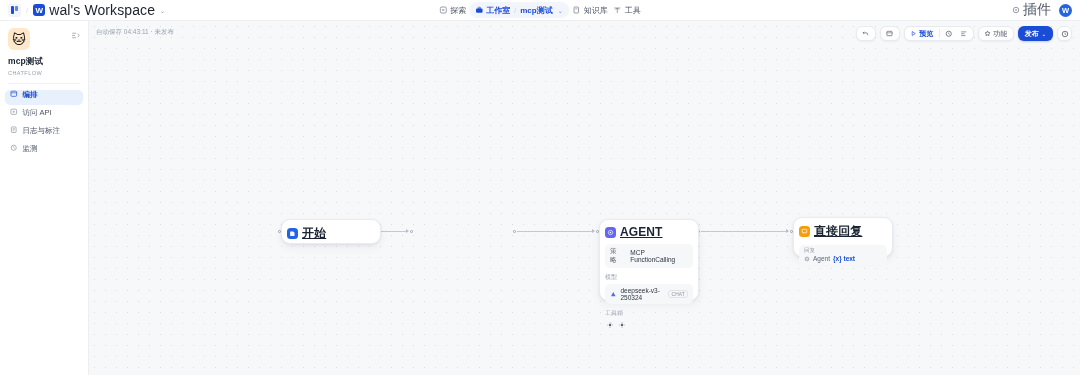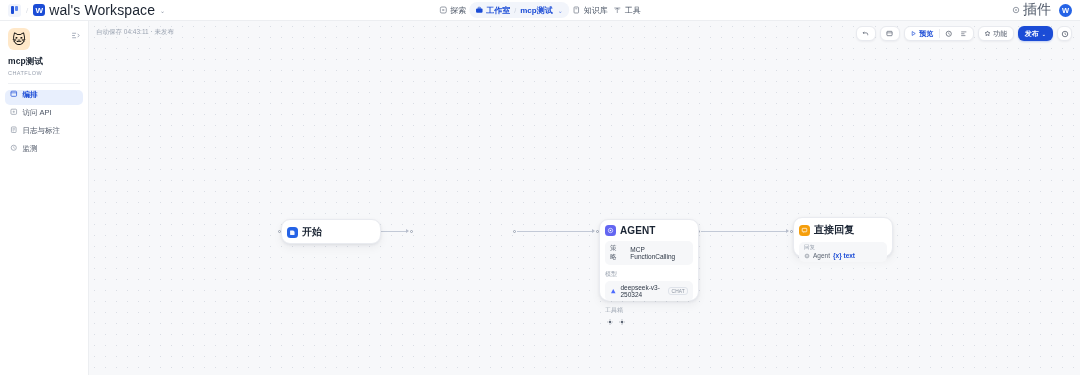--- a/index.html
+++ b/index.html
@@ -171,21 +171,21 @@
     border-radius: 9px;
     box-shadow: 0 1px 3px rgba(16,24,40,.07), 0 4px 10px rgba(16,24,40,.05);
     padding: 5px 5px 5px 5px;
   }
   .node-head { display: flex; align-items: center; gap: 4px; }
   .node-ico {
     width: 11px; height: 11px; border-radius: 3.5px;
     display: flex; align-items: center; justify-content: center;
     color: #fff; flex: 0 0 auto;
   }
-  .node-title { font-size: 10px; font-weight: 700; color: #1a2433; letter-spacing: .1px; }
+  .node-title { font-size: 12px; font-weight: 700; color: #1a2433; letter-spacing: .1px; text-decoration: underline; }
 
   .node-field {
     margin-top: 5px;
     background: #f6f7f9; border-radius: 5px;
     padding: 3px 5px;
     display: flex; align-items: center; gap: 4px;
     font-size: 6.5px; color: #5b6472;
     min-height: 12px;
   }
   .field-spacer { flex: 1; }

